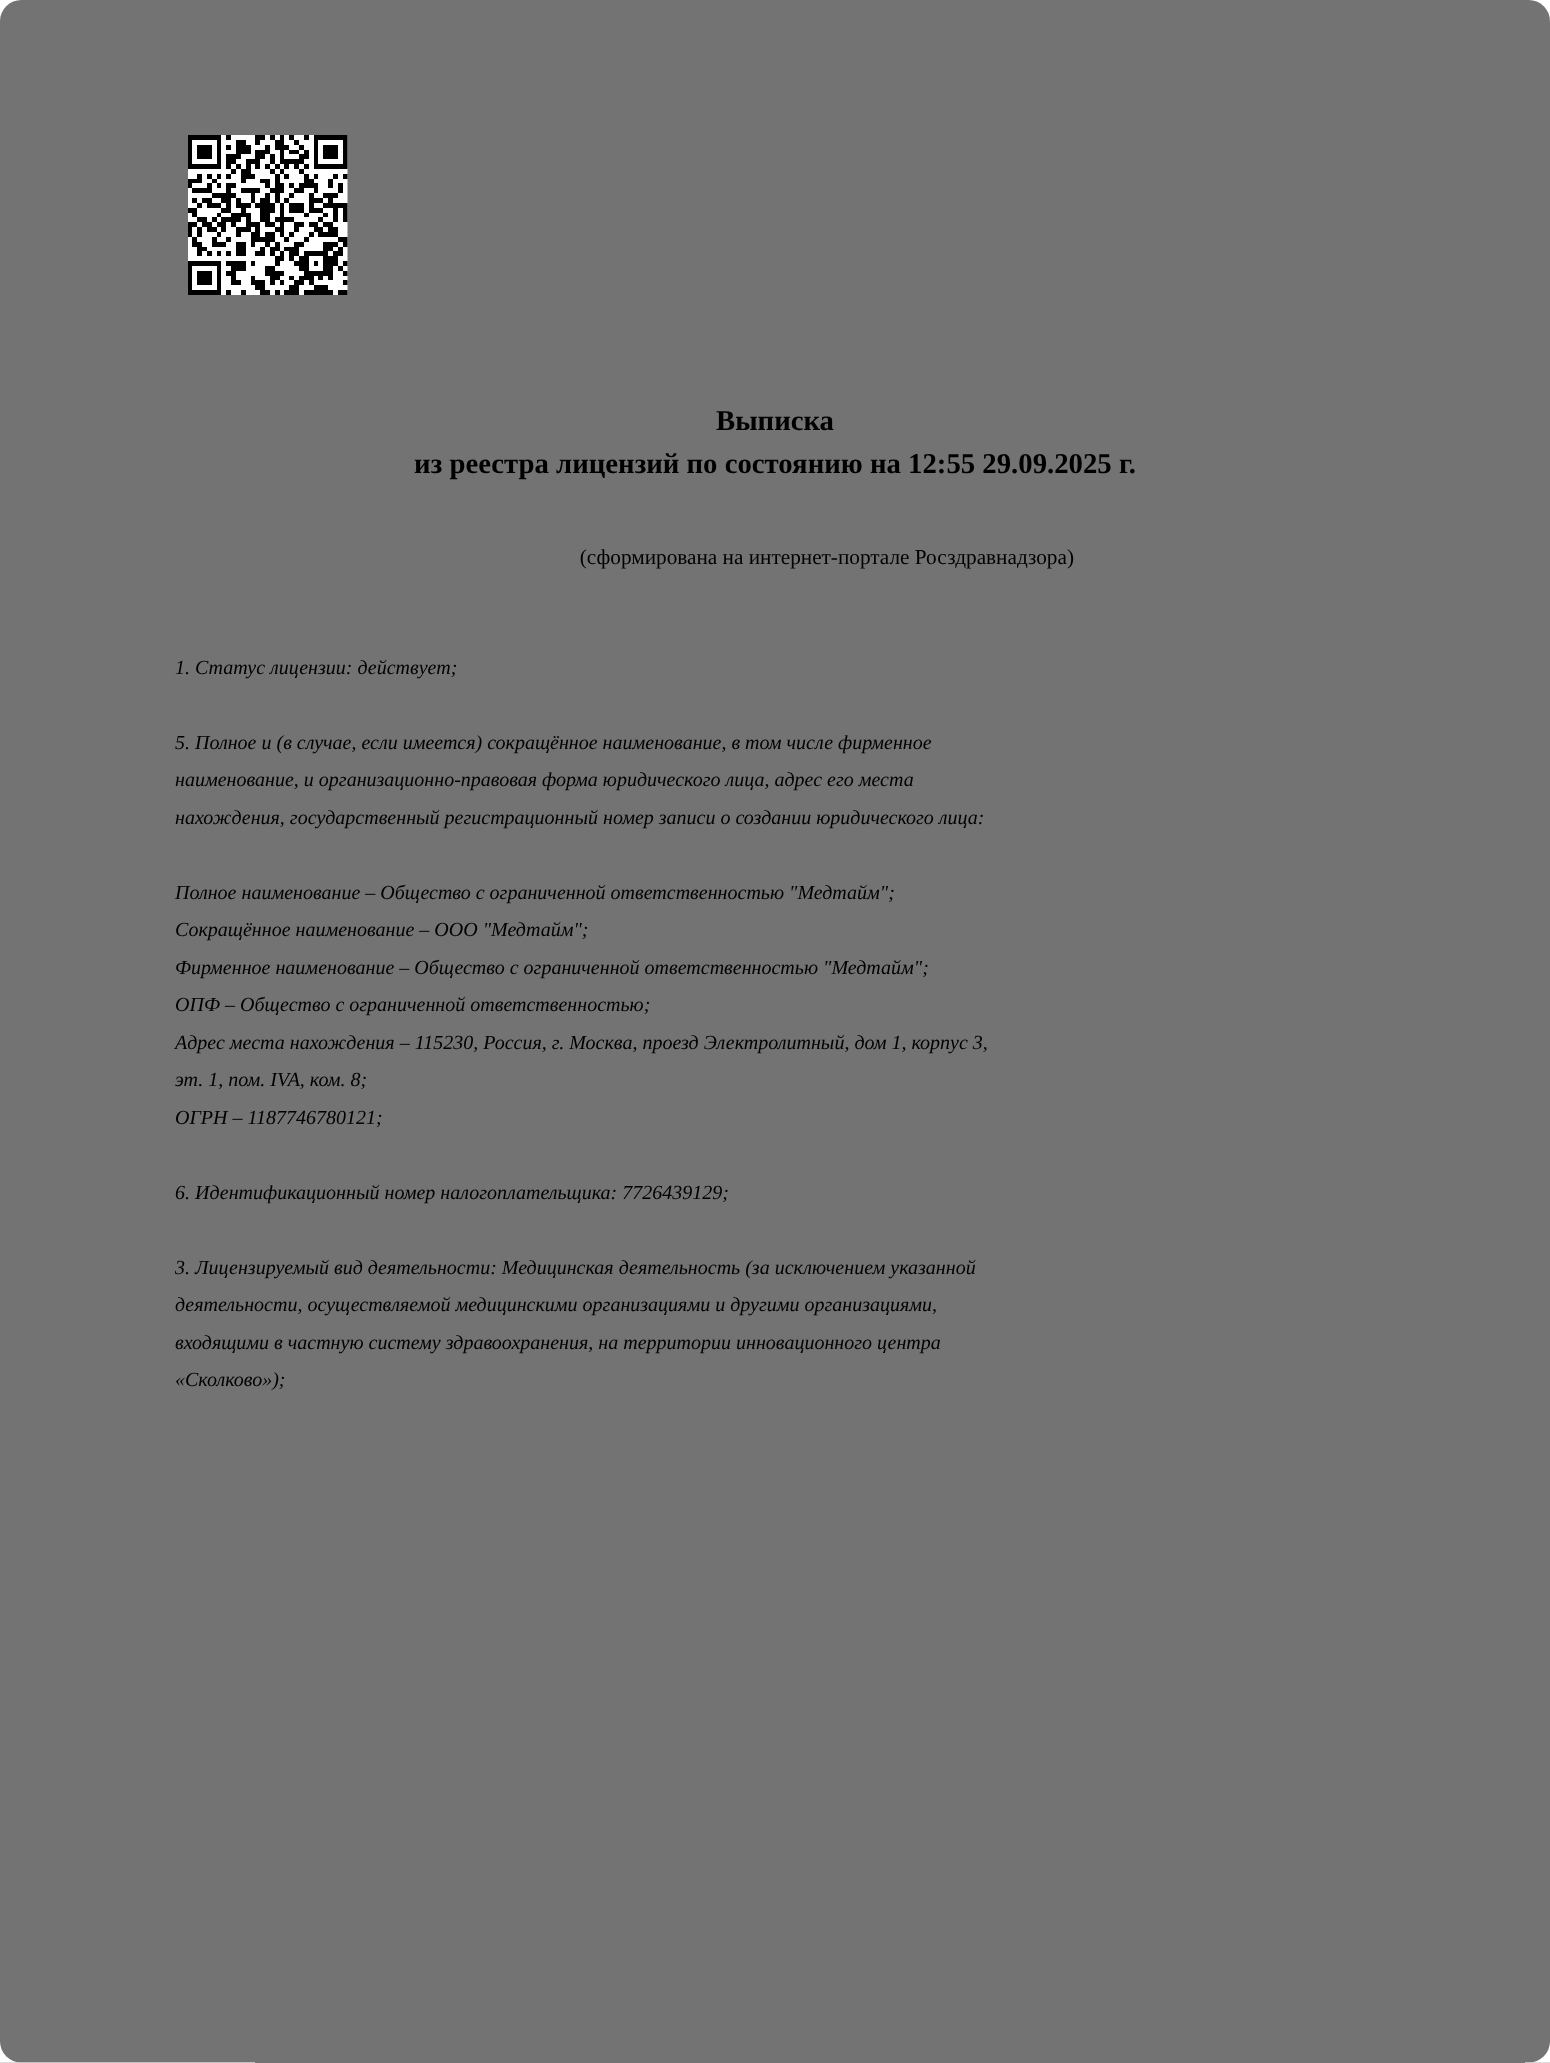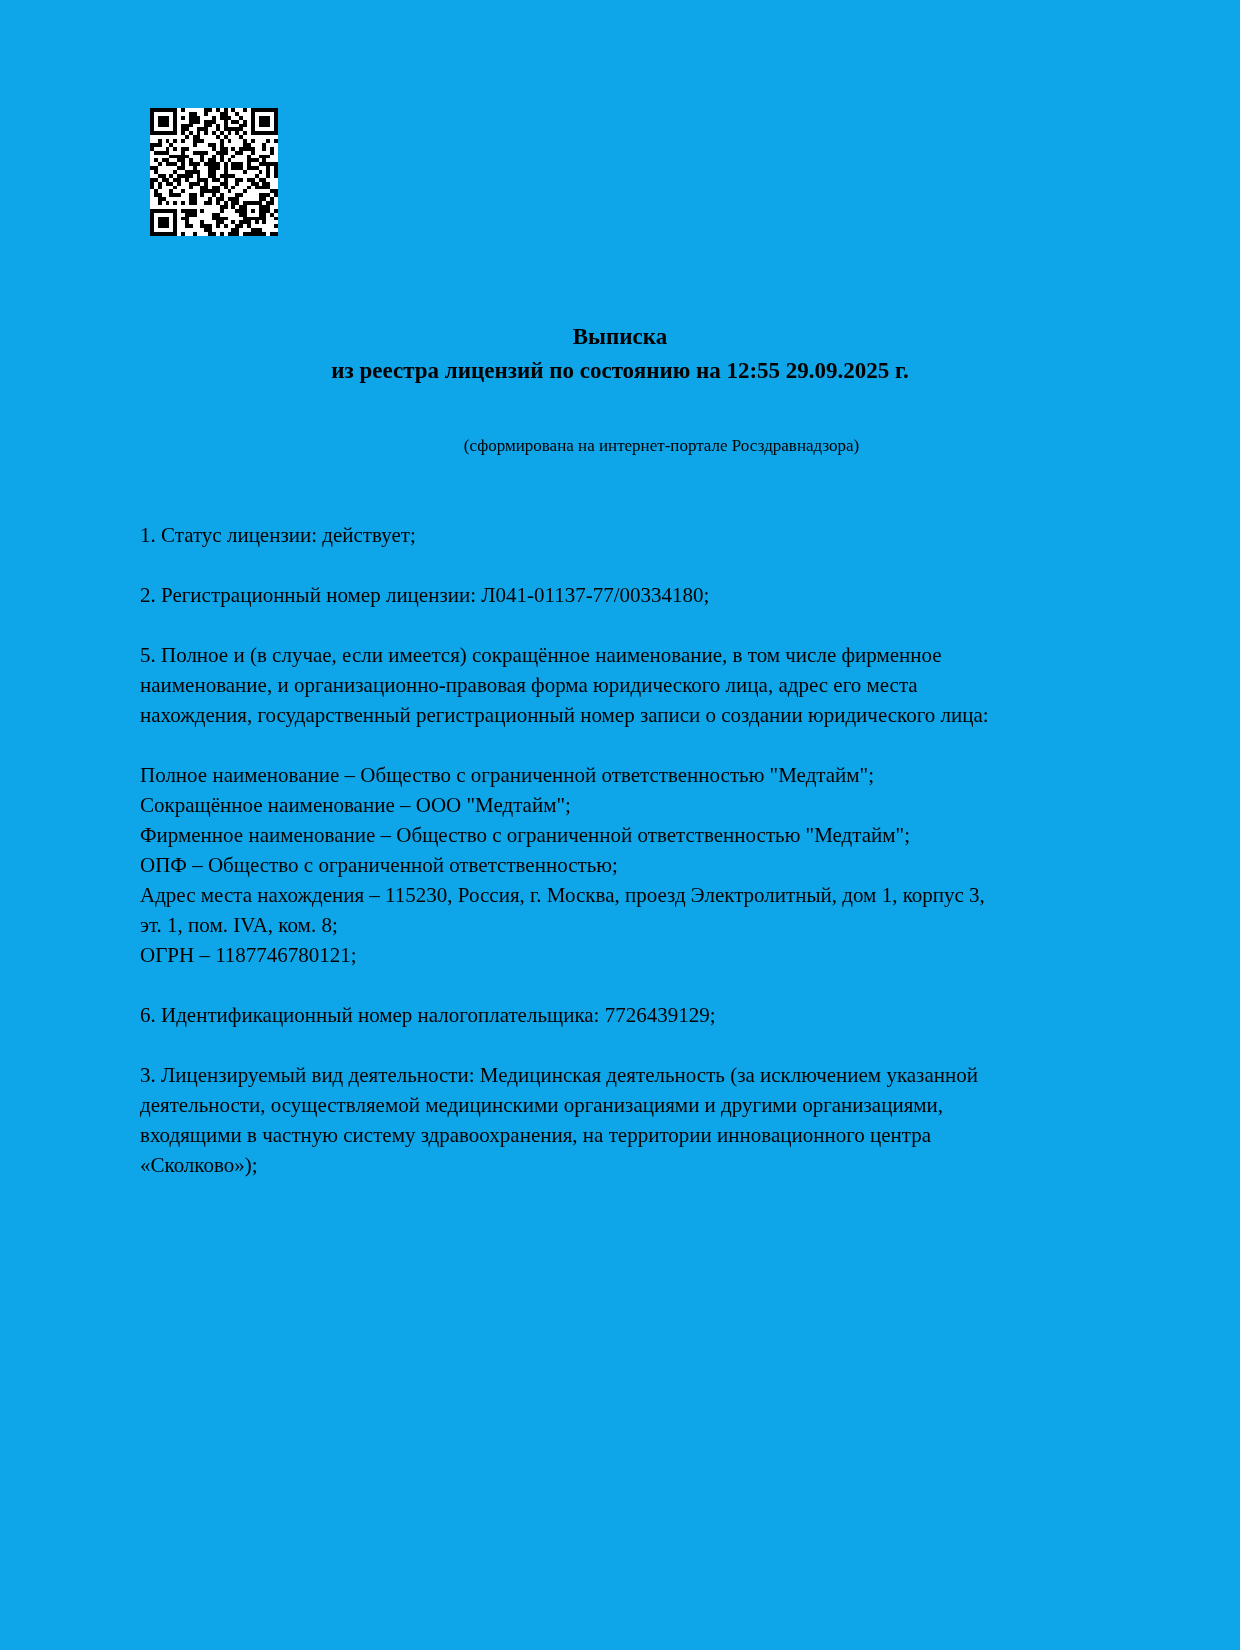--- a/index.html
+++ b/index.html
@@ -4,24 +4,25 @@
 <style>
   html, body {
     margin: 0;
     padding: 0;
     background: #ffffff;
   }
   .page {
     position: relative;
     width: 1240px;
     height: 1650px;
-    background: #0ea5e9;
+    background: #737373;
     color: #000000;
     font-family: "Liberation Serif", "DejaVu Serif", serif;
     overflow: hidden;
+    border-radius: 17px;
   }
   .qr {
     position: absolute;
     left: 150px;
     top: 108px;
     width: 128px;
     height: 128px;
   }
   .doc-title {
     position: absolute;
@@ -41,22 +42,23 @@
     right: 57px;
     text-align: center;
     font-size: 17px;
     line-height: 24px;
   }
   .doc-body {
     position: absolute;
     top: 520px;
     left: 140px;
     width: 1060px;
-    font-size: 21px;
+    font-size: 16px;
     line-height: 30px;
+    font-style: italic;
   }
   .doc-body p {
     margin: 0 0 30px 0;
     white-space: pre;
   }
 </style>
 </head>
 <body>
 
 <div class="page">
@@ -582,21 +584,20 @@
       <rect x="32" y="32" width="1" height="1" fill="#000"></rect>
     </svg>
 
   <div class="doc-title">Выписка
 из реестра лицензий по состоянию на 12:55 29.09.2025 г.</div>
 
   <div class="doc-subtitle">(сформирована на интернет-портале Росздравнадзора)</div>
 
   <div class="doc-body">
     <p>1. Статус лицензии: действует;</p>
-    <p>2. Регистрационный номер лицензии: Л041-01137-77/00334180;</p>
     <p>5. Полное и (в случае, если имеется) сокращённое наименование, в том числе фирменное
 наименование, и организационно-правовая форма юридического лица, адрес его места
 нахождения, государственный регистрационный номер записи о создании юридического лица:</p>
     <p>Полное наименование – Общество с ограниченной ответственностью "Медтайм";
 Сокращённое наименование – ООО "Медтайм";
 Фирменное наименование – Общество с ограниченной ответственностью "Медтайм";
 ОПФ – Общество с ограниченной ответственностью;
 Адрес места нахождения – 115230, Россия, г. Москва, проезд Электролитный, дом 1, корпус 3,
 эт. 1, пом. IVA, ком. 8;
 ОГРН – 1187746780121;</p>

